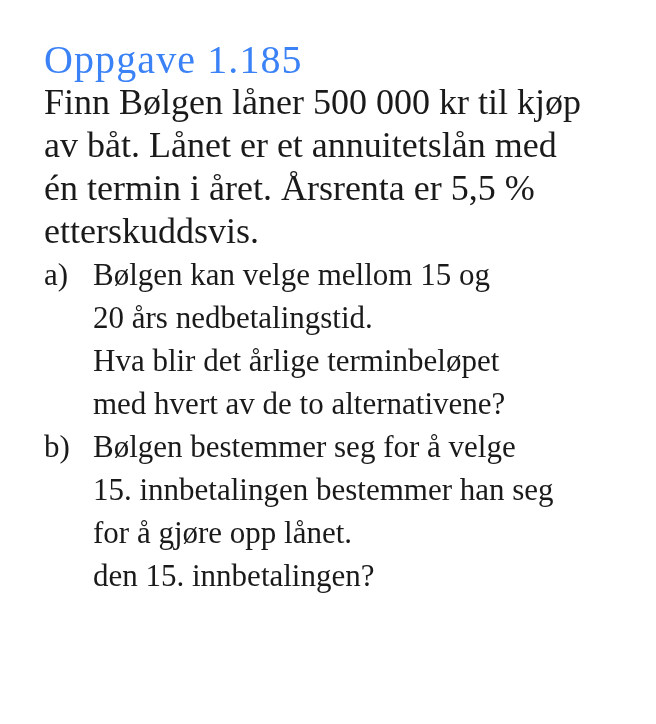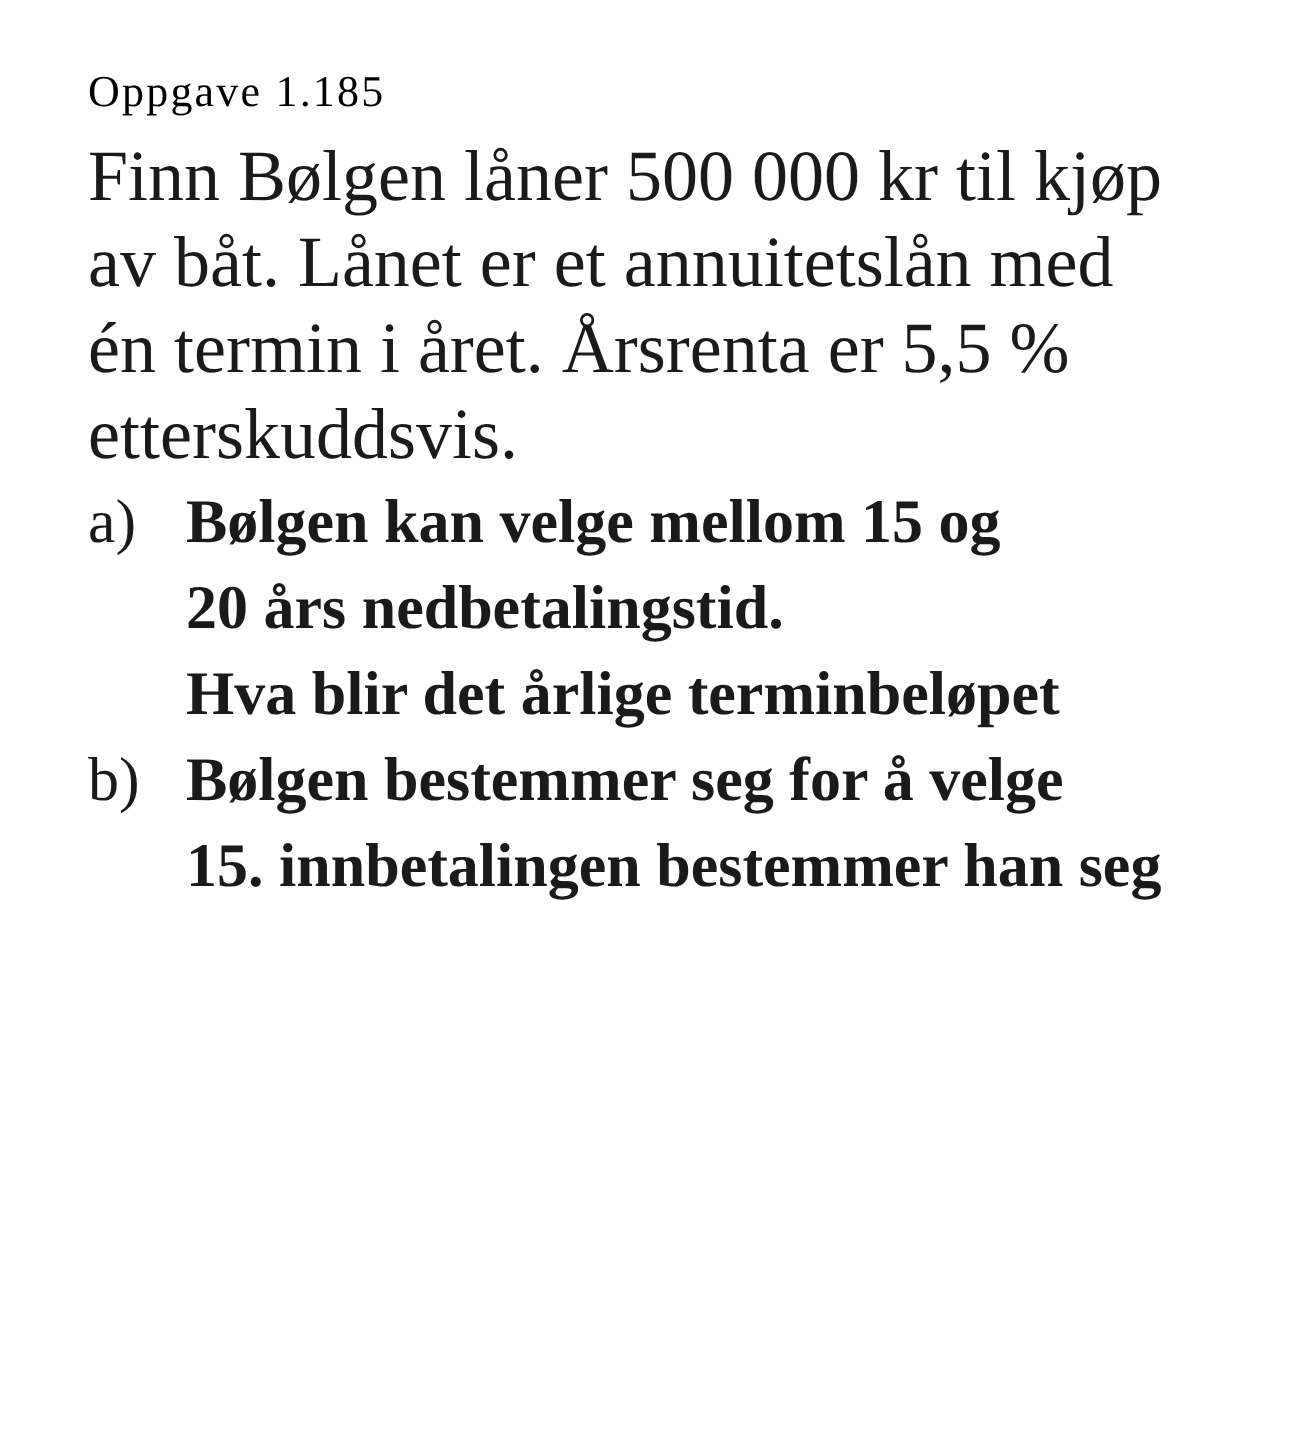--- a/index.html
+++ b/index.html
@@ -23,26 +23,26 @@
   .content {
     position: absolute;
     left: 44px;
     top: 24px;
     right: 14px;
   }
 
   
   .exercise-title {
     font-family: "Liberation Serif", "DejaVu Serif", serif;
-    font-size: 22px;
+    font-size: 40px;
     line-height: 43px;
-    color: #000000;
+    color: #3b82f6;
     letter-spacing: 1.1px;
     font-weight: 400;
-    margin: 0 0 0 0;
+    margin: 14px 0 0 0;
     white-space: nowrap;
   }
 
   
   .intro {
     margin: 0;
     padding: 0;
     font-size: 36px;
     line-height: 43px;
     font-weight: 400;
@@ -72,21 +72,20 @@
     left: 0;
     top: 0;
     width: 44px;
     font-size: 31px;
     line-height: 43px;
   }
 
   .task-body .line {
     display: block;
     white-space: nowrap;
-    font-weight: bold;
   }
 </style>
 </head>
 <body>
 
 <div id="page">
   <div class="content">
 
     <h1 class="exercise-title">Oppgave 1.185</h1>
 
@@ -98,26 +97,29 @@
     </p>
 
     <ol class="task-list">
 
       <li class="task-item">
         <span class="task-marker">a)</span>
         <span class="task-body">
           <span class="line">Bølgen kan velge mellom 15 og</span>
           <span class="line">20 års nedbetalingstid.</span>
           <span class="line">Hva blir det årlige terminbeløpet</span>
+          <span class="line">med hvert av de to alternativene?</span>
         </span>
       </li>
 
       <li class="task-item">
         <span class="task-marker">b)</span>
         <span class="task-body">
           <span class="line">Bølgen bestemmer seg for å velge</span>
           <span class="line">15. innbetalingen bestemmer han seg</span>
+          <span class="line">for å gjøre opp lånet.</span>
+          <span class="line">den 15. innbetalingen?</span>
         </span>
       </li>
 
     </ol>
   </div>
 </div>
 
 </body></html>

